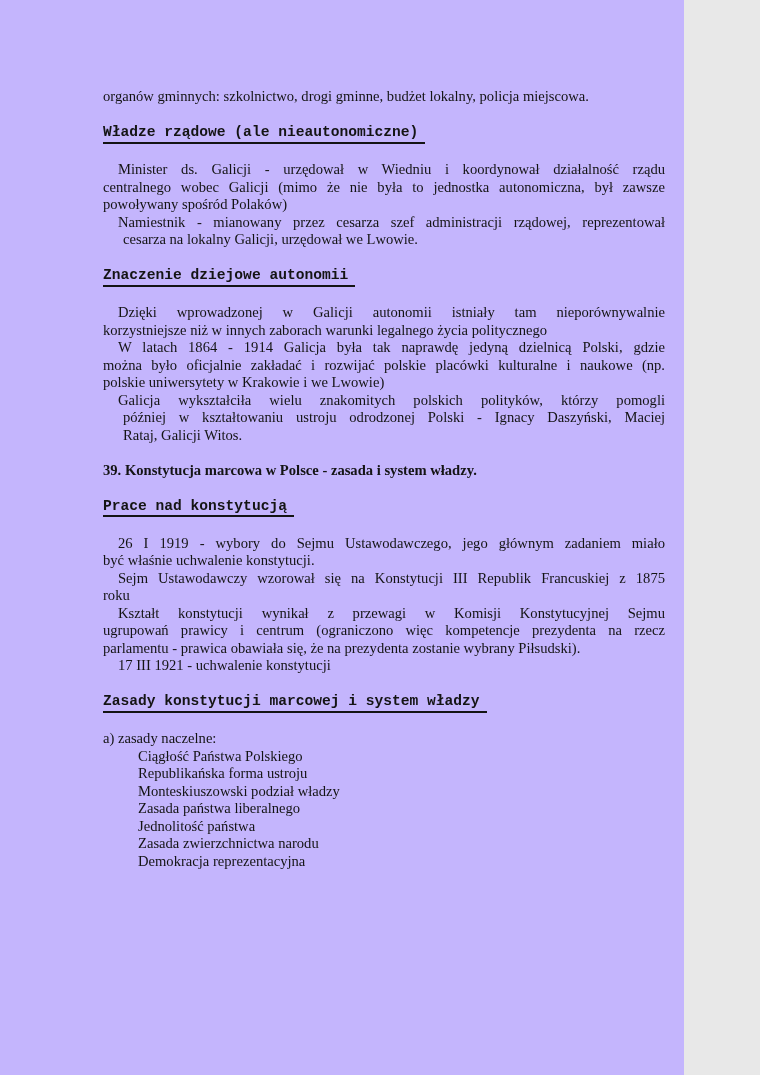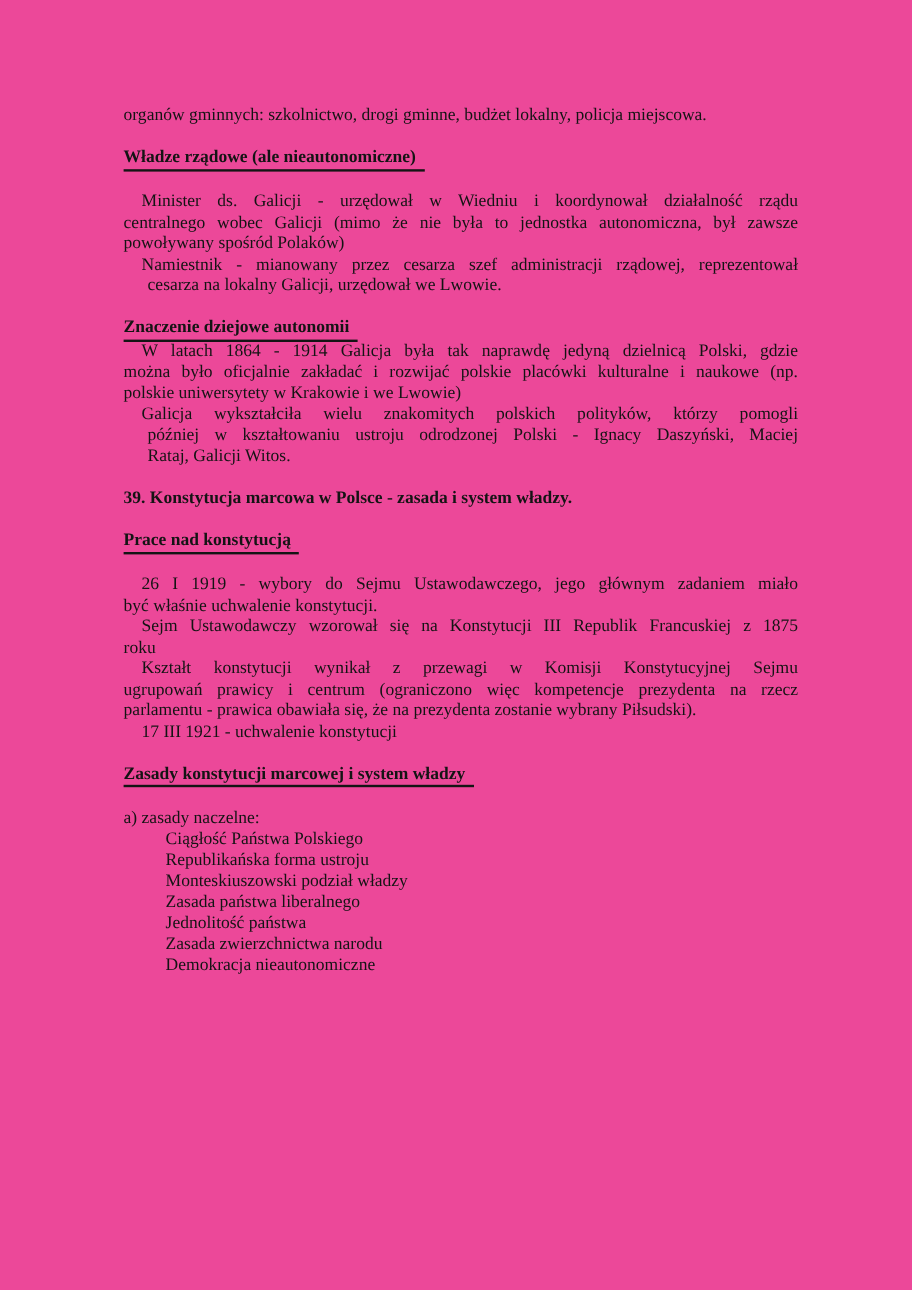--- a/index.html
+++ b/index.html
@@ -1,20 +1,20 @@
 <!DOCTYPE html>
 <html><head>
 <meta charset="utf-8">
 <style>
   html, body { margin: 0; padding: 0; background: #e8e8e8; }
   .page {
     position: relative;
-    width: 760px;
+    width: 684px;
     height: 1075px;
-    background: #ec4899;
+    background: #c4b5fd;
     overflow: hidden;
     font-family: "Liberation Serif", "DejaVu Serif", serif;
     color: #141414;
   }
   .doc {
     position: absolute;
     left: 103px;
     top: 88px;
     width: 562px;
     font-size: 14.6px;
@@ -22,20 +22,21 @@
     -webkit-font-smoothing: antialiased;
   }
   .block { margin: 0; }
   .block.gap { margin-top: 17.5px; }
   .hd { font-weight: bold; }
   .hd-underline {
     display: inline-block;
     border-bottom: 2px solid #141414;
     padding-right: 7px;
     padding-bottom: 0px;
+    font-family: Liberation Mono, monospace;
   }
   .hd-plain { display: inline; }
   .ln {
     white-space: normal;
     text-align: left;
   }
   .ln.fit {
     text-align: justify;
     text-align-last: justify;
   }
@@ -55,20 +56,24 @@
       <div class="block gap">
         <div class="ln ind fit">Minister ds. Galicji - urzędował w Wiedniu i koordynował działalność rządu</div>
         <div class="ln fit">centralnego wobec Galicji (mimo że nie była to jednostka autonomiczna, był zawsze</div>
         <div class="ln">powoływany spośród Polaków)</div>
       </div>
       <div class="block">
         <div class="ln ind fit">Namiestnik - mianowany przez cesarza szef administracji rządowej, reprezentował</div>
         <div class="ln hang">cesarza na lokalny Galicji, urzędował we Lwowie.</div>
       </div>
       <div class="block gap hd"><span class="hd-underline">Znaczenie dziejowe autonomii</span></div>
+      <div class="block gap">
+        <div class="ln ind fit">Dzięki wprowadzonej w Galicji autonomii istniały tam nieporównywalnie</div>
+        <div class="ln">korzystniejsze niż w innych zaborach warunki legalnego życia politycznego</div>
+      </div>
       <div class="block">
         <div class="ln ind fit">W latach 1864 - 1914 Galicja była tak naprawdę jedyną dzielnicą Polski, gdzie</div>
         <div class="ln fit">można było oficjalnie zakładać i rozwijać polskie placówki kulturalne i naukowe (np.</div>
         <div class="ln">polskie uniwersytety w Krakowie i we Lwowie)</div>
       </div>
       <div class="block">
         <div class="ln ind fit">Galicja wykształciła wielu znakomitych polskich polityków, którzy pomogli</div>
         <div class="ln hang fit">później w kształtowaniu ustroju odrodzonej Polski - Ignacy Daszyński, Maciej</div>
         <div class="ln hang">Rataj, Galicji Witos.</div>
       </div>
@@ -94,16 +99,16 @@
       <div class="block gap">
         <div class="ln">a) zasady naczelne:</div>
       </div>
       <div class="block">
         <div class="ln item">Ciągłość Państwa Polskiego</div>
         <div class="ln item">Republikańska forma ustroju</div>
         <div class="ln item">Monteskiuszowski podział władzy</div>
         <div class="ln item">Zasada państwa liberalnego</div>
         <div class="ln item">Jednolitość państwa</div>
         <div class="ln item">Zasada zwierzchnictwa narodu</div>
-        <div class="ln item">Demokracja nieautonomiczne</div>
+        <div class="ln item">Demokracja reprezentacyjna</div>
       </div>
     </div>
 </div>
 
 </body></html>

